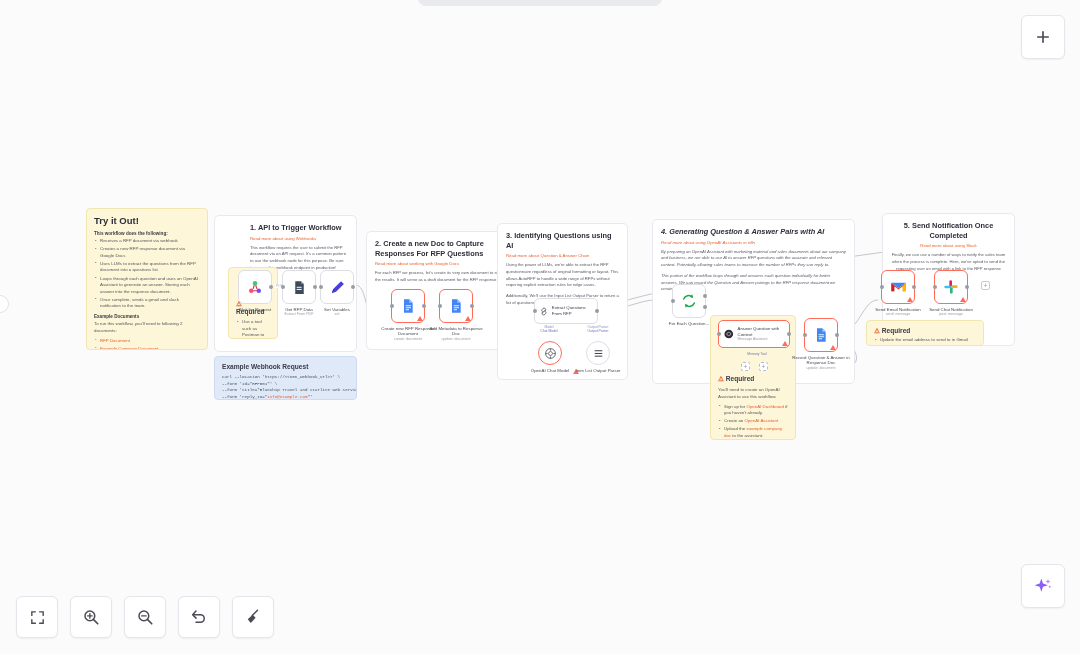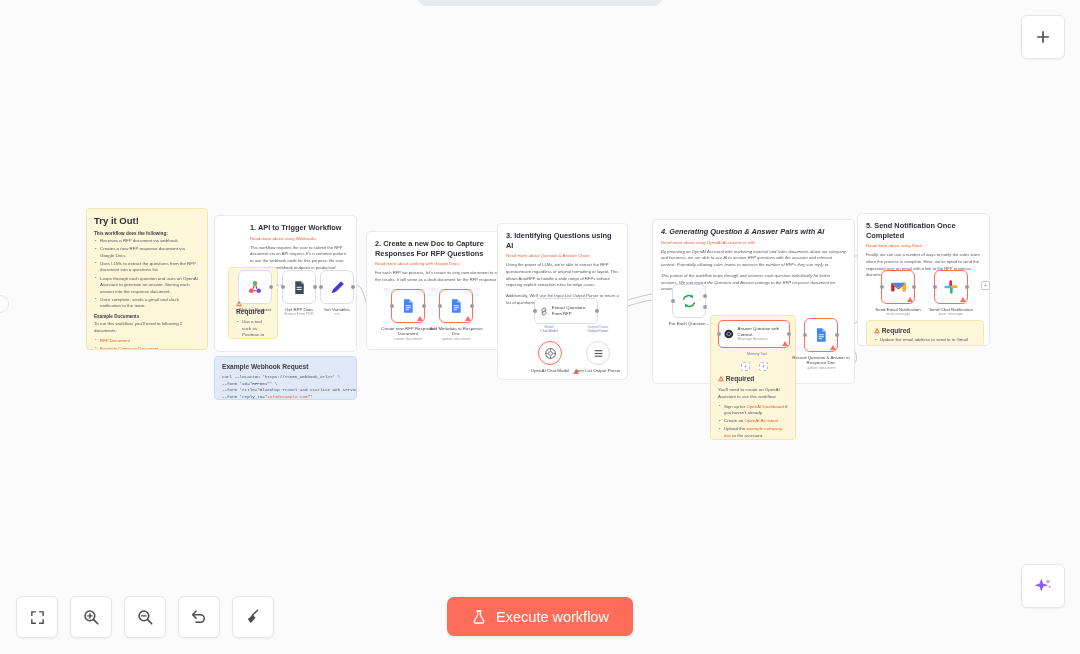--- a/index.html
+++ b/index.html
@@ -387,21 +387,21 @@
             <rect x="8.5" y="17" width="5" height="1.3" fill="#fff"></rect>
         </svg>
         <div class="warn-tri"></div>
         <div class="port l"></div>
         <div class="port r"></div>
       </div>
       <div class="node-label w">Record Question &amp; Answer in Response Doc</div>
       <div class="node-sublabel w">update: document</div>
     </div>
 
-    <div class="sec" style="left:857px; top:213px; width:133px; height:133px;">
+    <div class="sec" style="left:882px; top:213px; width:133px; height:133px;text-align:center;">
       <div class="sec-pad">
         <div class="sec-title">5. Send Notification Once Completed</div>
         <div class="sec-link">Read more about using Slack</div>
         <div class="sec-p">Finally, we can use a number of ways to notify the sales team when the process is complete. Here, we've opted to send the requesting user an email with a link to the RFP response document.</div>
       </div>
     </div>
 
     <div class="node" style="left:881px; top:270px;">
       <div class="node-box err">
         <svg width="17" height="14" viewBox="0 0 24 18">
@@ -492,21 +492,14 @@
       </svg>
     </div>
     <div class="fbtn">
       <svg width="18" height="18" viewBox="0 0 24 24">
         <path d="M18 3 L11 10" stroke="#4a4b55" stroke-width="2" stroke-linecap="round"></path>
         <path d="M11.5 9 L15.5 13 L9 20 L5 15 Z" fill="#4a4b55"></path>
       </svg>
     </div>
   </div>
 
-  <button class="exec-btn">
-    <svg width="16" height="16" viewBox="0 0 24 24">
-      <path d="M10 3 h4 v6 l5 9 a2 2 0 0 1 -1.8 3 H6.8 A2 2 0 0 1 5 18 l5-9 z" fill="none" stroke="#fff" stroke-width="1.9" stroke-linejoin="round"></path>
-      <path d="M9 3 h6" stroke="#fff" stroke-width="1.9" stroke-linecap="round"></path>
-    </svg>
-    <span>Execute workflow</span>
-  </button>
 
 </div>
 
 </body></html>

